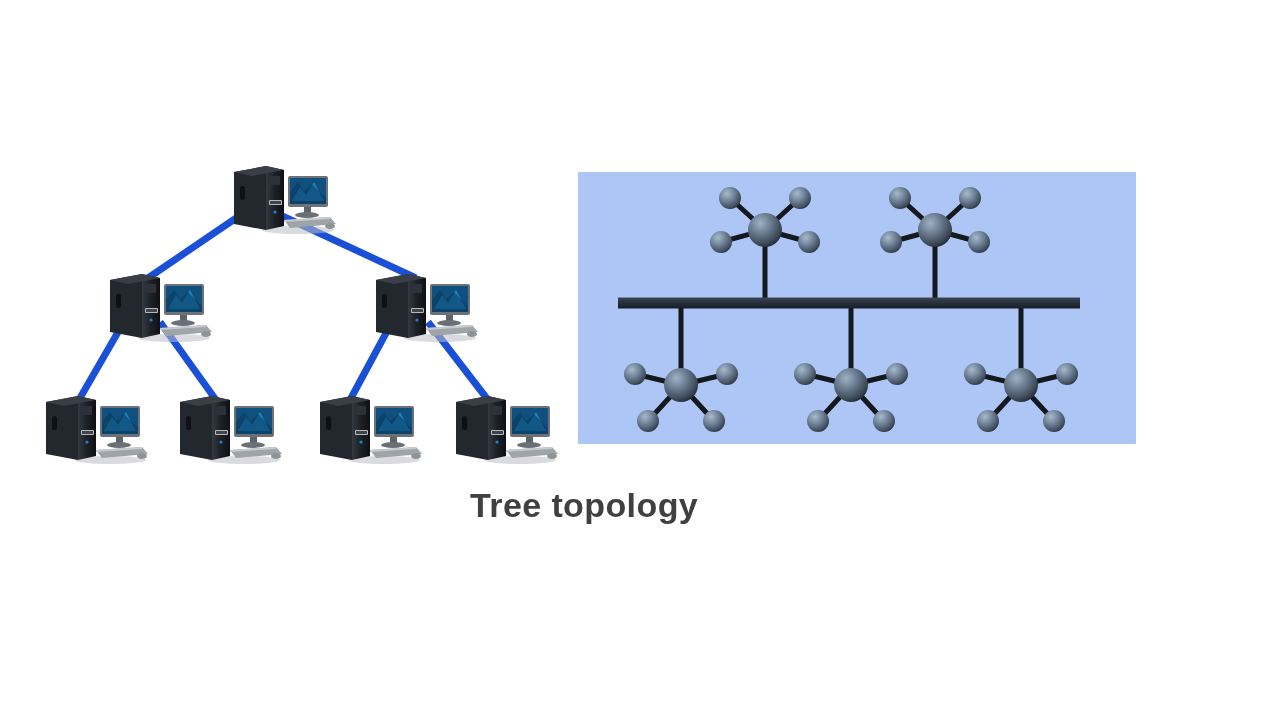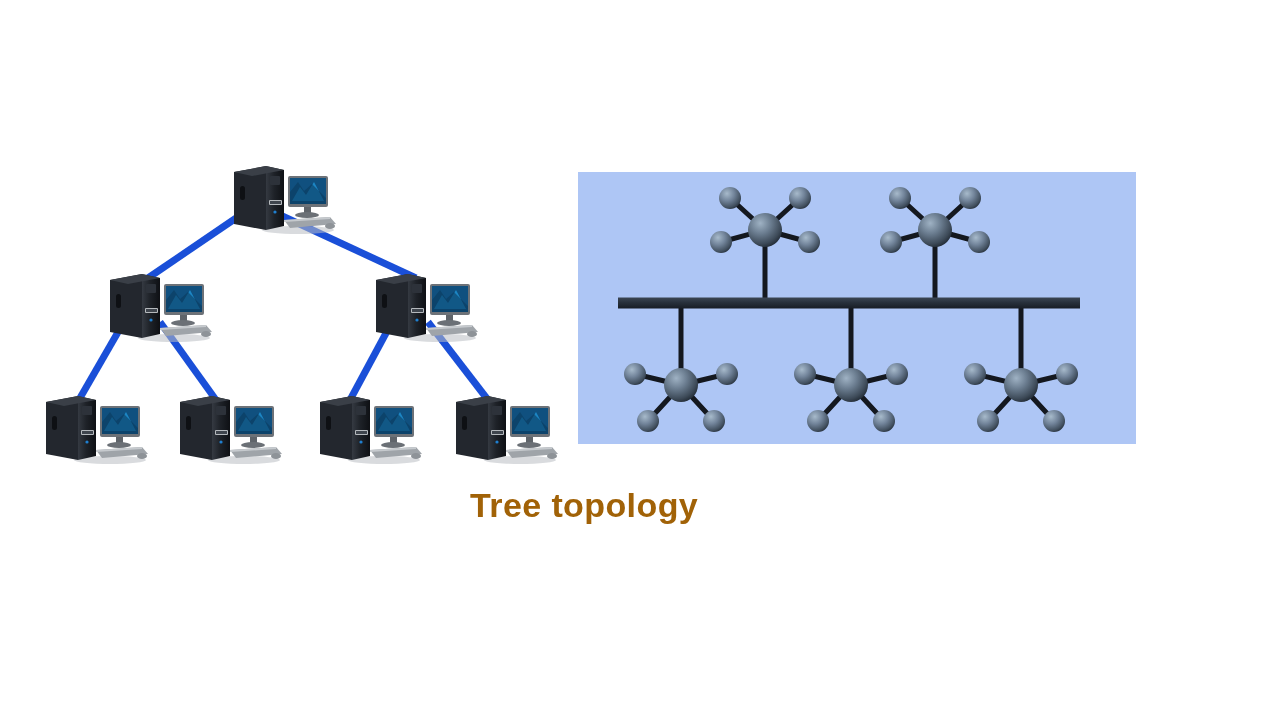--- a/index.html
+++ b/index.html
@@ -64,21 +64,21 @@
     height: 272px;
   }
 
   
   #caption {
     position: absolute;
     left: 470px;
     top: 486px;
     font-size: 34px;
     font-weight: bold;
-    color: #a16207;
+    color: #404040;
     letter-spacing: 0.4px;
     white-space: nowrap;
     font-family: "Liberation Sans", sans-serif;
   }
 </style>
 </head>
 <body>
 
 <div id="stage">
 

